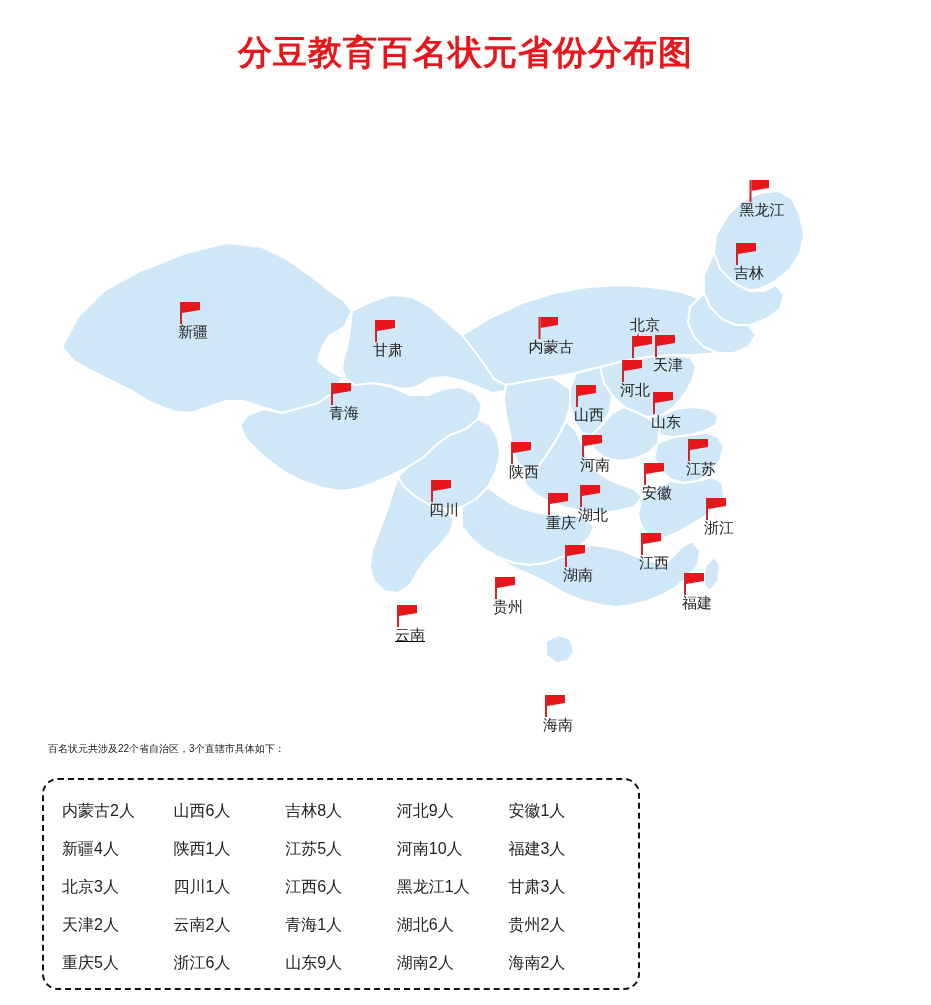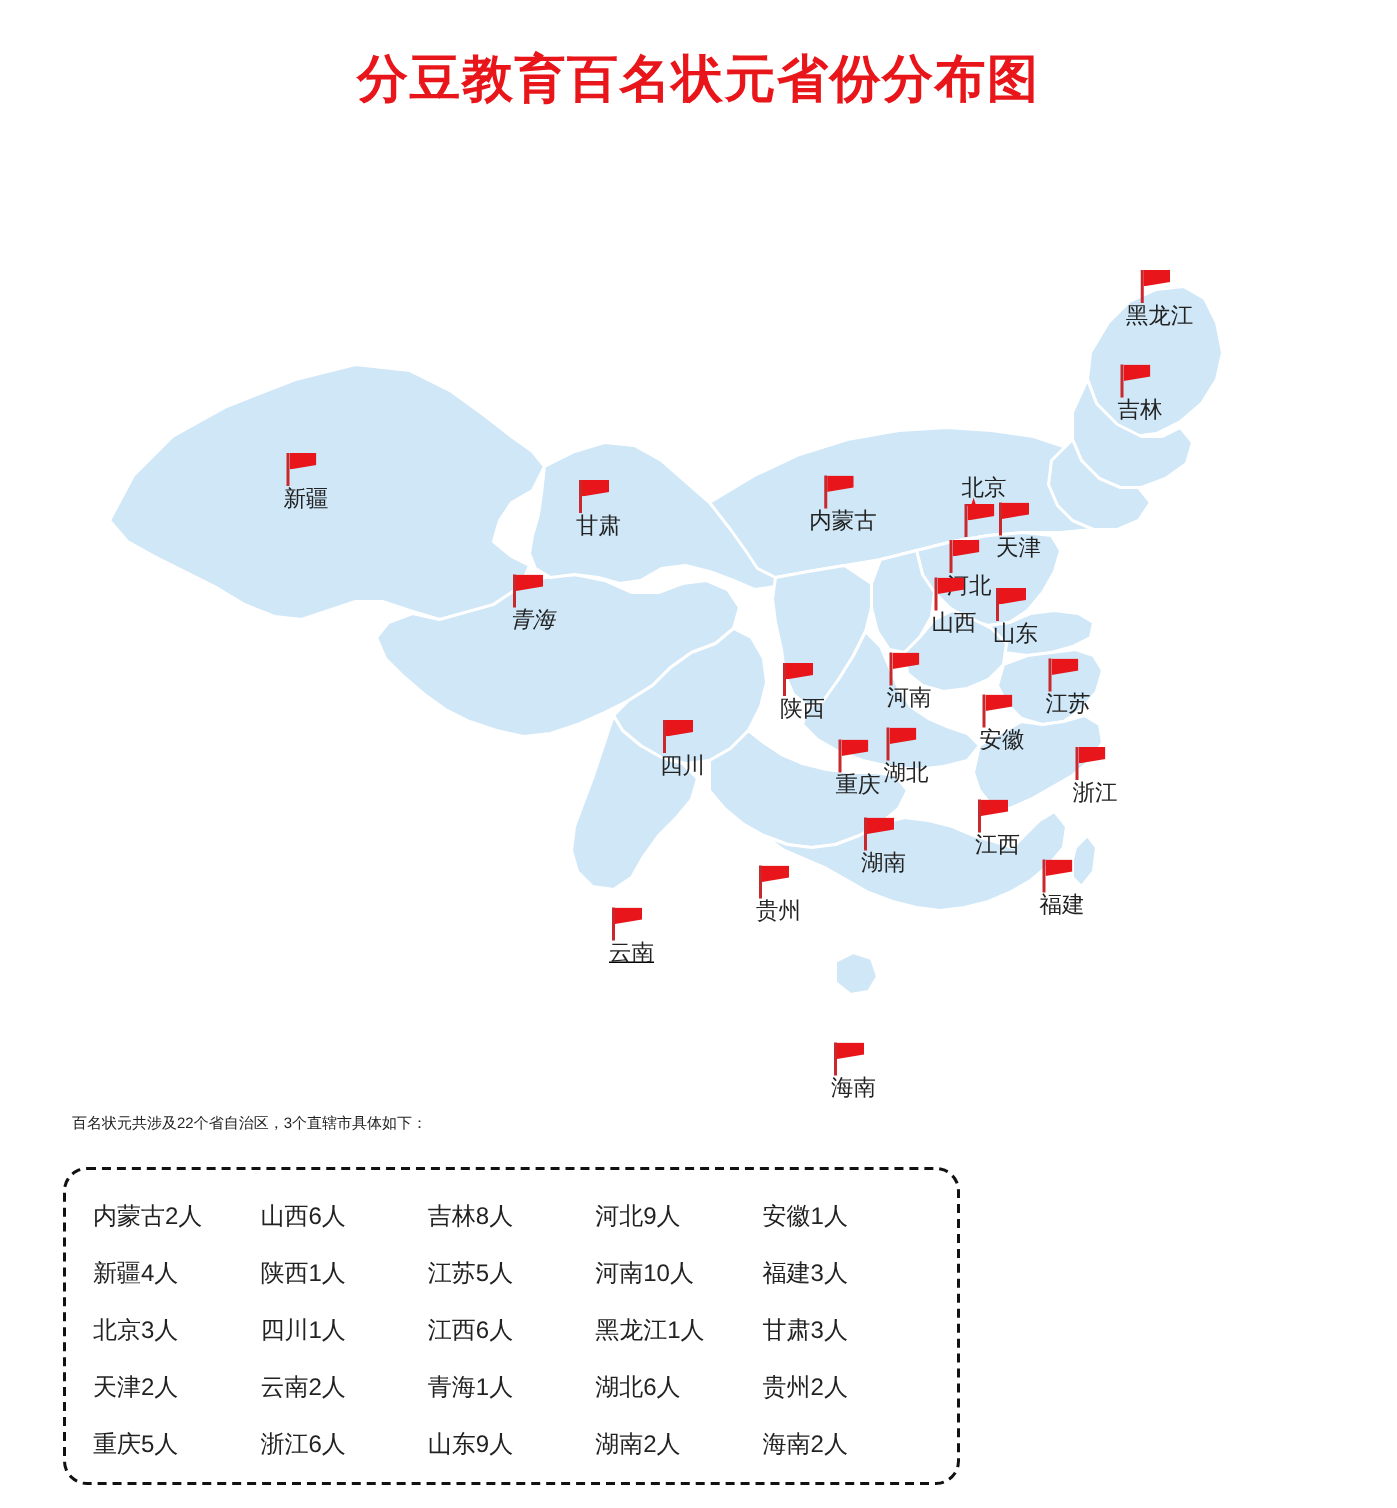--- a/index.html
+++ b/index.html
@@ -21,21 +21,21 @@
     width: 931px;
     text-align: center;
     font-size: 34px;
     font-weight: bold;
     color: #e8161a;
     letter-spacing: 1px;
   }
   #map-area {
     position: absolute;
     top: 95px;
-    left: 11px;
+    left: 0;
     width: 771px;
     height: 650px;
   }
   #map-svg {
     position: absolute;
     top: 0;
     left: 0;
   }
   .marker {
     position: absolute;
@@ -215,28 +215,28 @@
         </div>
         <div class="label">甘肃</div>
       </div>
       <div class="marker" style="left: 193px; top: 207px;">
         <div class="flag">
           <div class="pole"></div>
           <div class="cloth2"></div>
         </div>
         <div class="label">新疆</div>
       </div>
-      <div class="marker" style="left: 344px; top: 288px; font-style: italic;">
+      <div class="marker" style="left: 344px; top: 288px;">
         <div class="flag">
           <div class="pole"></div>
           <div class="cloth2"></div>
         </div>
         <div class="label">青海</div>
       </div>
-      <div class="marker" style="left: 589px; top: 290px; margin-left: 36px;">
+      <div class="marker" style="left: 589px; top: 290px;">
         <div class="flag">
           <div class="pole"></div>
           <div class="cloth2"></div>
         </div>
         <div class="label">山西</div>
       </div>
       <div class="marker" style="left: 666px; top: 297px;">
         <div class="flag">
           <div class="pole"></div>
           <div class="cloth2"></div>

